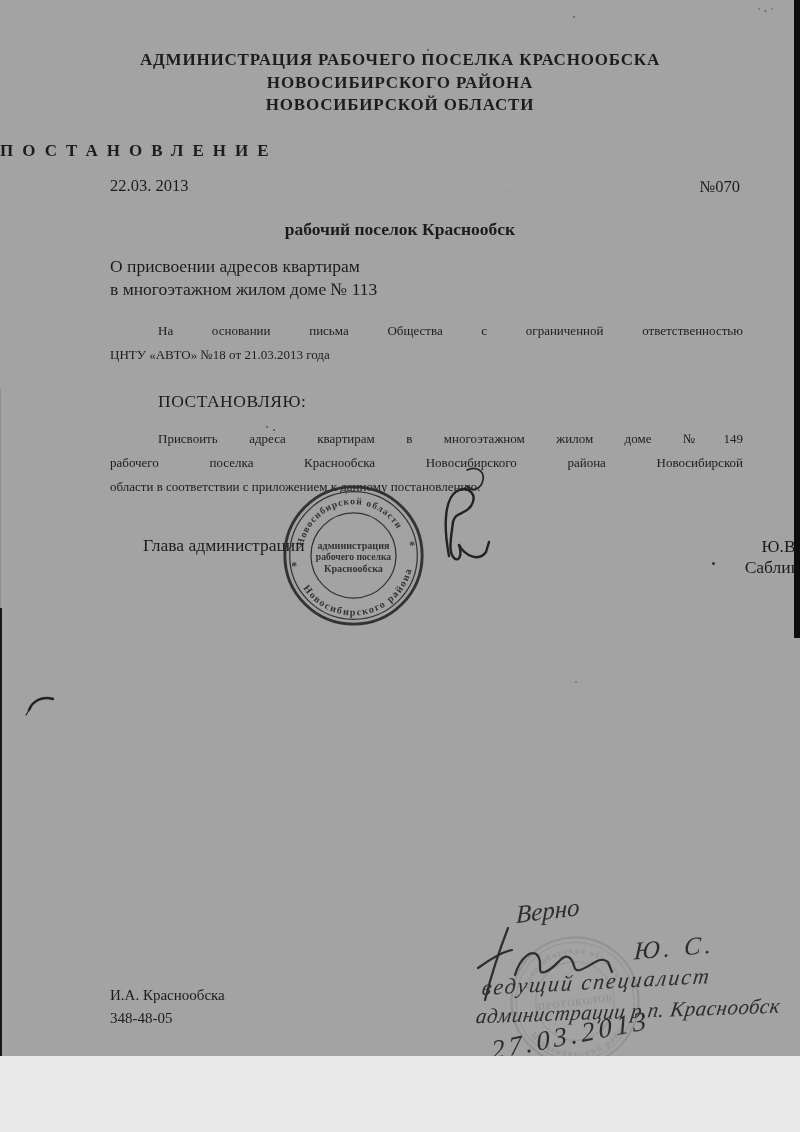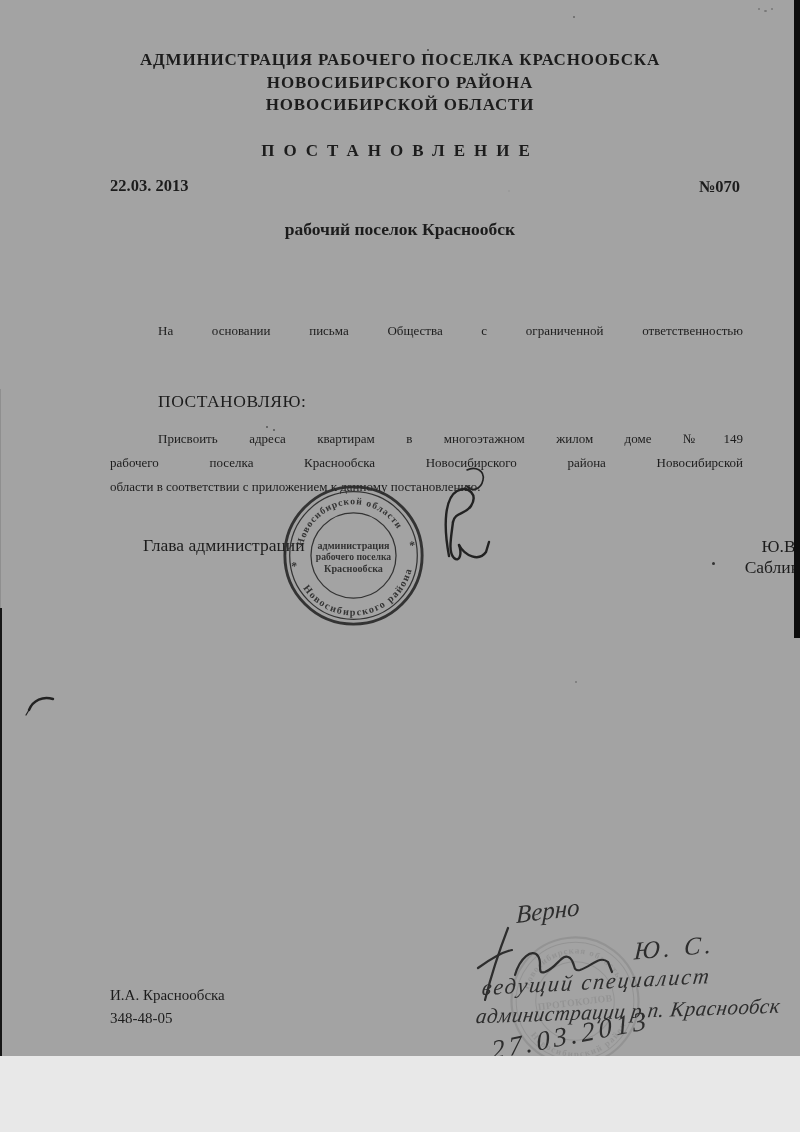--- a/index.html
+++ b/index.html
@@ -3,23 +3,23 @@
 <meta charset="utf-8">
 <style>
   html,body{margin:0;padding:0;background:#e8e8e8;}
   .page{
     position:relative;width:800px;height:1056px;background:#a3a3a3;
     overflow:hidden;font-family:"Liberation Serif", serif;color:#1c1c1c;
   }
   
   .org-header{position:absolute;left:0;right:0;top:49px;text-align:center;
     font-weight:bold;font-size:17px;line-height:22.5px;letter-spacing:0.8px;}
-  .doc-type{position:absolute;left:0;right:0;top:141px;text-align:center;
+  .doc-type{position:absolute;left:0;right:0;top:141px;text-align:left;
     font-weight:bold;font-size:17px;letter-spacing:9px;}
-  .date-row{position:absolute;left:110px;right:60px;top:176px;font-weight:bold;font-size:16.5px;}
+  .date-row{position:absolute;left:110px;right:60px;top:176px;font-weight:normal;font-size:16.5px;}
   .date-row .num{position:absolute;right:0;top:1px;}
   .place-line{position:absolute;left:0;right:0;top:219px;text-align:center;font-size:17.5px;font-weight:bold;}
   .subject{position:absolute;left:110px;top:255px;font-size:17.5px;line-height:23px;}
   .para{position:absolute;left:110px;width:633px;font-size:13px;line-height:24px;}
   .p1{top:319px;}
   .p2{top:427px;}
   .jline{text-align:justify;text-align-last:justify;}
   .jline.first{text-indent:48px;}
   .lastline{text-align:left;}
   .resolve{position:absolute;left:158px;top:391px;font-size:17.5px;letter-spacing:0.5px;}
@@ -60,23 +60,28 @@
 
   <div class="doc-type">ПОСТАНОВЛЕНИЕ</div>
 
   <div class="date-row">
     <span class="date">22.03. 2013</span>
     <span class="num">№070</span>
   </div>
 
   <div class="place-line">рабочий поселок Краснообск</div>
 
+  <div class="subject">
+    <div>О присвоении адресов квартирам</div>
+    <div>в многоэтажном жилом доме № 113</div>
+  </div>
 
   <div class="para p1">
     <div class="jline first">На основании письма Общества с ограниченной ответственностью</div>
+    <div class="lastline">ЦНТУ «АВТО» №18 от 21.03.2013 года</div>
   </div>
 
   <div class="resolve">ПОСТАНОВЛЯЮ:</div>
 
   <div class="para p2">
     <div class="jline first">Присвоить адреса квартирам в многоэтажном жилом доме №149</div>
     <div class="jline">рабочего поселка Краснообска Новосибирского района Новосибирской</div>
     <div class="lastline">области в соответствии с приложением к данному постановлению.</div>
   </div>
 

